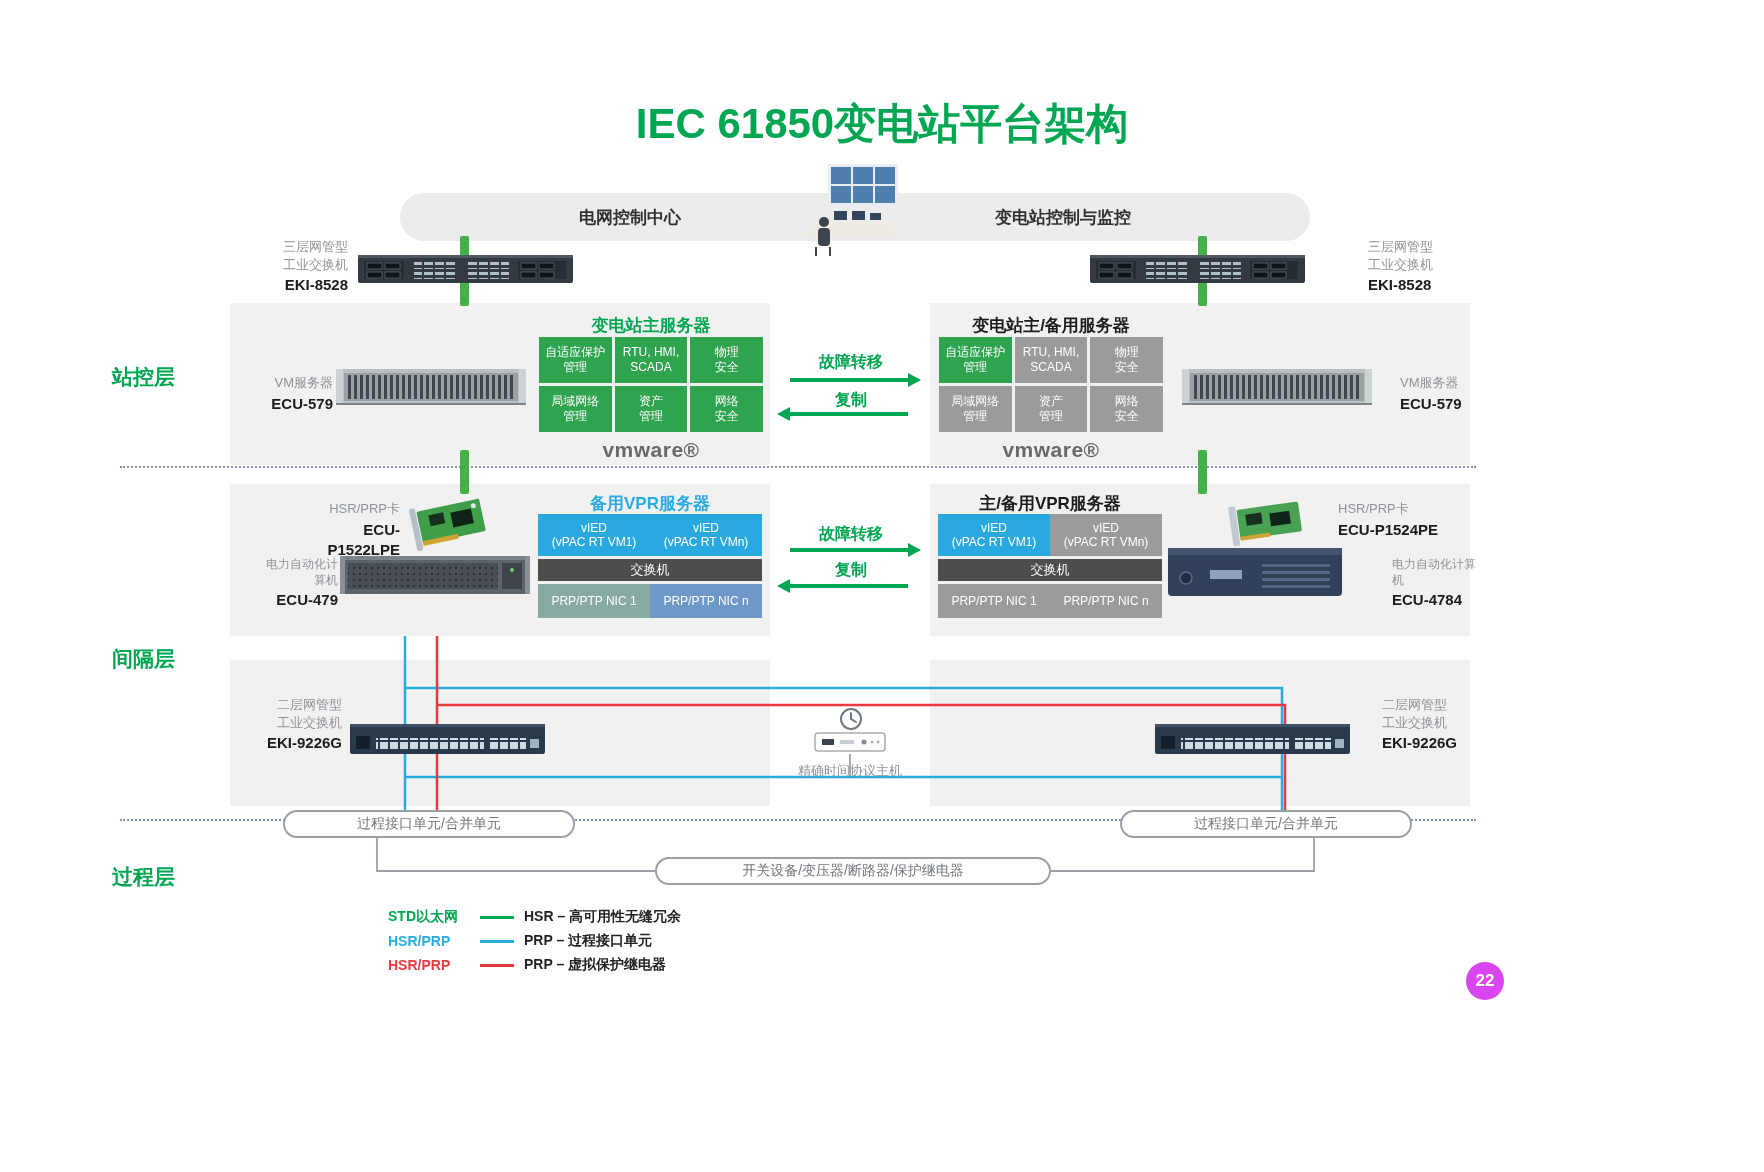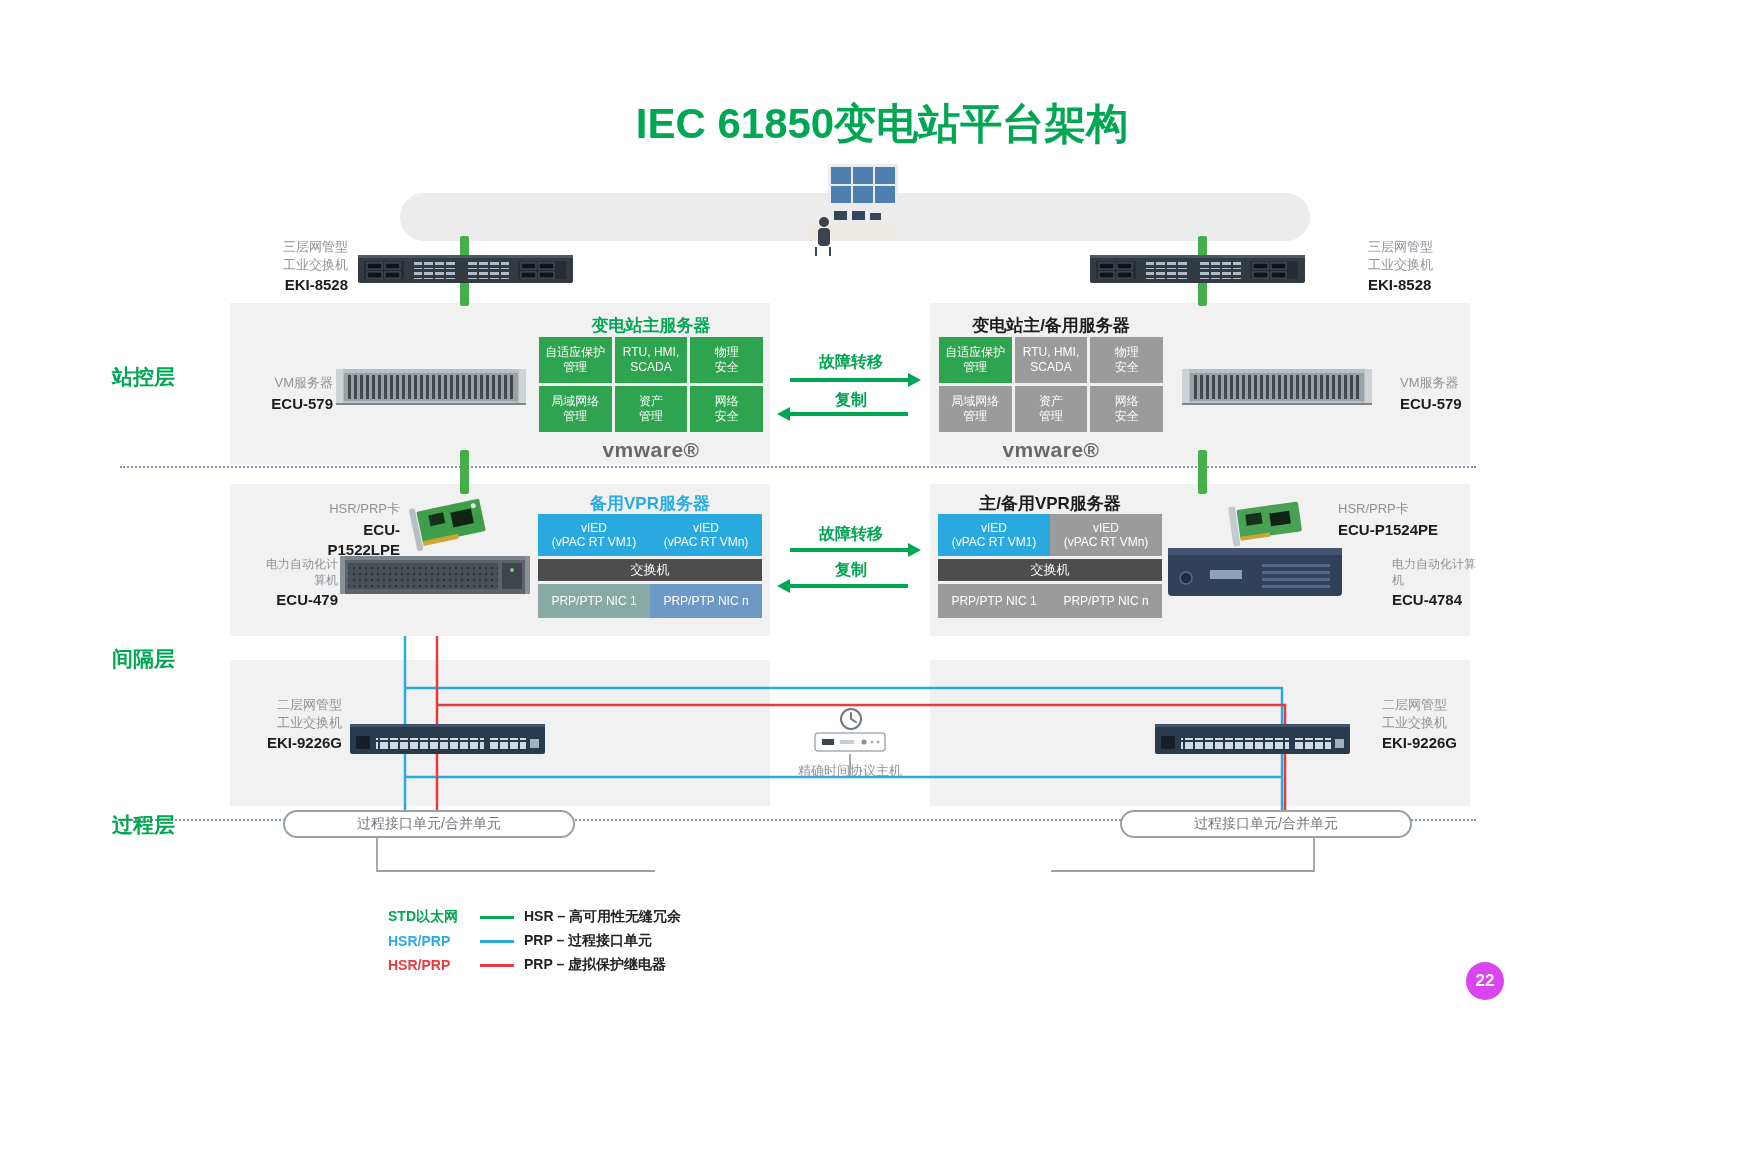--- a/index.html
+++ b/index.html
@@ -95,20 +95,22 @@
         <rect width="8" height="10" fill="#cdd9e3"></rect>
       </pattern>
   </defs>
 </svg>
 
 <div class="stage">
 
   <div class="title">IEC 61850变电站平台架构</div>
 
   <div class="capsule"></div>
+  <div class="banner-text" style="left:430px;width:400px;">电网控制中心</div>
+  <div class="banner-text" style="left:863px;width:400px;">变电站控制与监控</div>
 
   <div class="device" style="left:800px;top:164px;">
     <svg width="102" height="94">
       <rect x="28" y="0" width="70" height="42" rx="2" fill="#e7edf2"></rect>
       <g fill="#4f7fae">
         <rect x="31" y="3" width="20" height="17"></rect>
           <rect x="53" y="3" width="20" height="17"></rect>
           <rect x="75" y="3" width="20" height="17"></rect>
         <rect x="31" y="22" width="20" height="17"></rect>
           <rect x="53" y="22" width="20" height="17"></rect>
@@ -146,21 +148,21 @@
     <path d="M850,754 V777" stroke="#9aa0a6" stroke-width="1.8" fill="none"></path>
     <path d="M405,636 V810" stroke="#29ABE2" stroke-width="2.5" fill="none"></path>
     <path d="M405,688 H1282 V810" stroke="#29ABE2" stroke-width="2.5" fill="none"></path>
     <path d="M405,777 H1282" stroke="#29ABE2" stroke-width="2.5" fill="none"></path>
     <path d="M437,636 V810" stroke="#E63A3F" stroke-width="2.5" fill="none"></path>
     <path d="M437,705 H1285 V810" stroke="#E63A3F" stroke-width="2.5" fill="none"></path>
   </svg>
 
   <div class="layer-label" style="left:112px;top:363px;">站控层</div>
   <div class="layer-label" style="left:112px;top:645px;">间隔层</div>
-  <div class="layer-label" style="left:112px;top:811px;">过程层</div>
+  <div class="layer-label" style="left:112px;top:863px;">过程层</div>
 
   <div class="dev-label right-align" style="left:240px;top:238px;width:108px;">
     <span>三层网管型</span>
     <span>工业交换机</span>
     <span class="model">EKI-8528</span>
   </div>
   <div class="device" style="left:358px;top:248px;">
     <svg width="215" height="42">
       <rect x="0" y="7" width="215" height="28" rx="2" fill="#333a42"></rect>
       <rect x="0" y="7" width="215" height="3" fill="#4d5863"></rect>
@@ -420,20 +422,21 @@
       <rect x="26" y="10" width="14" height="4" fill="#c6ccd1"></rect>
       <circle cx="50" cy="12" r="2.5" fill="#868d93"></circle>
       <circle cx="58" cy="12" r="1.5" fill="#aab0b5"></circle>
       <circle cx="64" cy="12" r="1.5" fill="#aab0b5"></circle>
     </svg>
   </div>
   <div class="ptp-label" style="left:770px;top:762px;">精确时间协议主机</div>
 
   <div class="pill" style="left:283px;top:810px;width:292px;height:28px;">过程接口单元/合并单元</div>
   <div class="pill" style="left:1120px;top:810px;width:292px;height:28px;">过程接口单元/合并单元</div>
+  <div class="pill" style="left:655px;top:857px;width:396px;height:28px;">开关设备/变压器/断路器/保护继电器</div>
 
   <div class="legend">
     <div class="leg-row">
       <span class="leg-label c-green">STD以太网</span>
       <span class="leg-line b-green"></span>
       <span class="leg-desc">HSR – 高可用性无缝冗余</span>
     </div>
     <div class="leg-row">
       <span class="leg-label c-blue">HSR/PRP</span>
       <span class="leg-line b-blue"></span>

